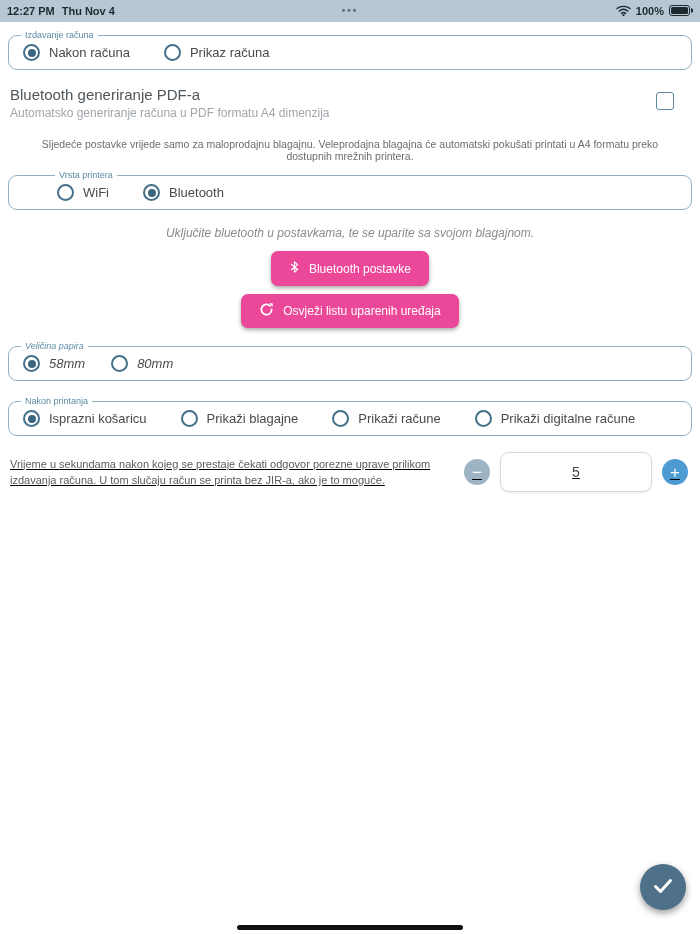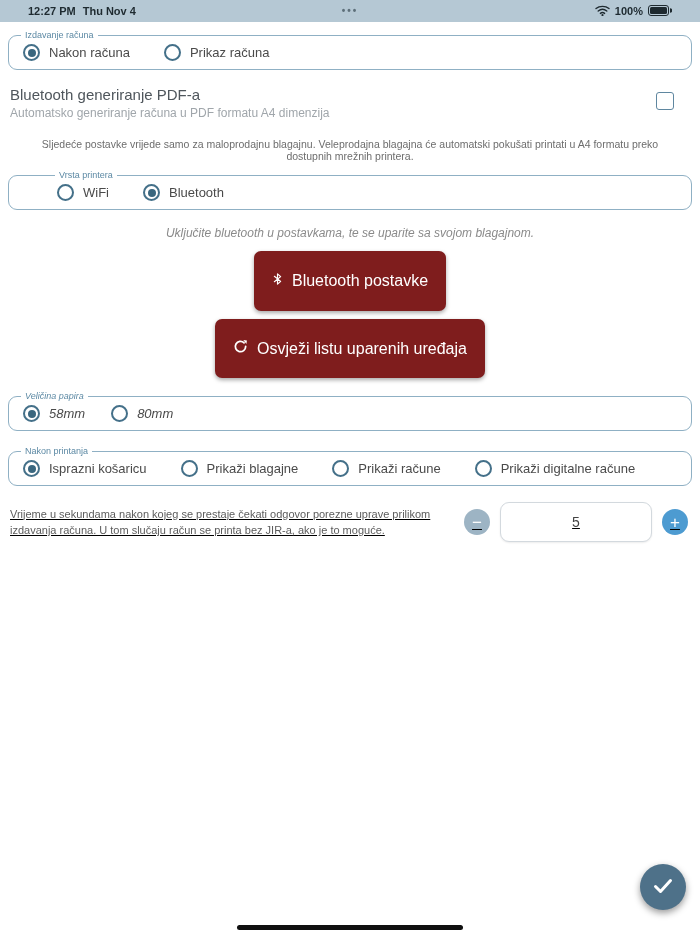--- a/index.html
+++ b/index.html
@@ -1,21 +1,21 @@
 <!DOCTYPE html>
 <html><head>
 <meta charset="utf-8">
 <style>
   * { margin:0; padding:0; box-sizing:border-box; }
   body { font-family: "Liberation Sans", sans-serif; background:#e9e9e9; }
   .screen { position:relative; width:700px; height:934px; background:#ffffff; overflow:hidden; margin:0 auto; }
 
   
   .header { background:#b5c8d4; }
-  .statusbar { height:22px; display:flex; align-items:center; justify-content:space-between; padding:0 28px; font-size:11px; font-weight:700; color:#1e2a30; }
+  .statusbar { height:22px; display:flex; align-items:center; justify-content:space-between; padding:0 7px; font-size:11px; font-weight:700; color:#1e2a30; }
   .sb-left { display:flex; gap:7px; align-items:center; }
   .sb-center { position:absolute; left:50%; transform:translateX(-50%); color:#5d6f79; letter-spacing:2px; font-size:10px; top:5px; }
   .sb-right { display:flex; gap:5px; align-items:center; }
   .navbar { position:relative; height:30px; display:flex; align-items:center; }
   .back-btn { position:absolute; left:10px; top:2px; width:26px; height:26px; display:flex; align-items:center; justify-content:center; cursor:pointer; }
   .nav-title { width:100%; text-align:center; font-size:15px; font-weight:500; color:#37424a; }
 
   
   .content { padding-top:8px; }
   fieldset { border:1px solid #8fb0c4; border-radius:9px; margin:0 8px; padding:2px 10px 8px 6px; background:#fff; }
@@ -30,21 +30,21 @@
   .pdf-title { font-size:15px; color:#4f565c; }
   .pdf-sub { font-size:12px; color:#a0a6ab; margin-top:3px; }
   .checkbox { width:18px; height:18px; border:1.5px solid #5f87a0; border-radius:3px; margin-top:6px; cursor:pointer; background:#fff; }
 
   .note { margin:18px 24px 0; text-align:center; font-size:10.5px; color:#6d6d6d; }
 
   .hint { margin-top:16px; text-align:center; font-style:italic; font-size:12px; color:#8a8a8a; }
 
   
   .btn-stack { margin-top:11px; display:flex; flex-direction:column; align-items:center; gap:8px; }
-  .btn { display:inline-flex; align-items:center; gap:9px; background:#7f1d1d; color:#fff; border:none; border-radius:7px; padding:20px 18px; font-size:16px; font-family:"Liberation Sans",sans-serif; cursor:pointer; box-shadow:0 2px 4px rgba(0,0,0,.35); }
+  .btn { display:inline-flex; align-items:center; gap:9px; background:#ec4899; color:#fff; border:none; border-radius:7px; padding:8px 18px; font-size:12px; font-family:"Liberation Sans",sans-serif; cursor:pointer; box-shadow:0 2px 4px rgba(0,0,0,.35); }
 
   
   .timeout-row { display:flex; align-items:center; gap:14px; margin:16px 12px 0 10px;text-decoration:underline; }
   .timeout-desc { flex:1; font-size:11px; color:#5c5c5c; line-height:1.5; max-width:452px; }
   .stepper { display:flex; align-items:center; gap:10px; }
   .step-btn { width:26px; height:26px; border-radius:50%; border:none; color:#fff; font-size:17px; line-height:1; display:flex; align-items:center; justify-content:center; cursor:pointer; font-family:"Liberation Sans",sans-serif; }
   .step-minus { background:#9db4c4; }
   .step-plus { background:#4d9bd1; }
   .step-input { width:152px; height:40px; border:1px solid #d3d9de; border-radius:9px; text-align:center; font-size:14px; color:#444; font-family:"Liberation Sans",sans-serif; box-shadow:0 1px 2px rgba(0,0,0,.08); }
 

